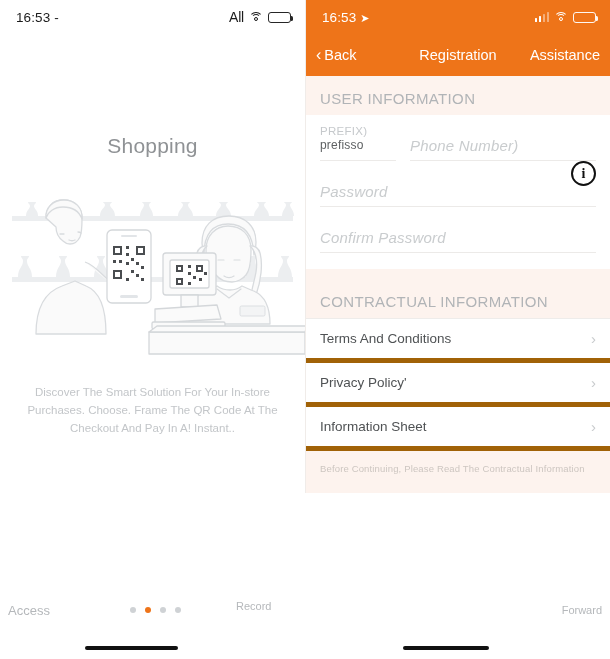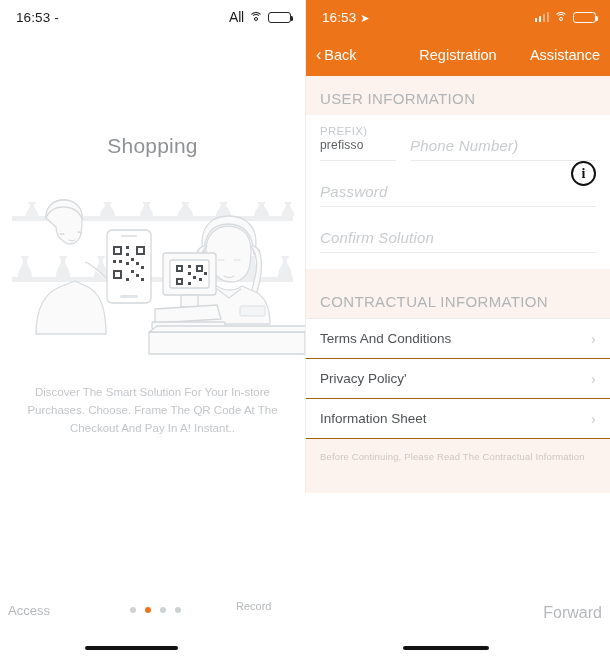--- a/index.html
+++ b/index.html
@@ -75,38 +75,38 @@
   .ph-small { font-size: 12px; color: #5e6163; letter-spacing: .2px; padding-bottom: 2px; }
   .ph { font-size: 15px; color: #c9ccce; letter-spacing: .2px; font-style: italic; }
   .fld-full { margin-top: 22px; }
   .info-icon { position: absolute; right: 0; bottom: 20px; width: 25px; height: 25px;
     border: 2px solid #111; border-radius: 50%; display: flex; align-items: center;
     justify-content: center; font-size: 14px; font-weight: bold; color: #111;
     font-family: "Liberation Serif", serif; }
   .spacer-cream { background: #fdf3ee; height: 18px; }
 
   .list-item { display: flex; align-items: center; justify-content: space-between;
-    padding: 11px 14px; background: #fff; border-bottom: 1px solid #a16207;
+    padding: 11px 14px; background: #fff; border-bottom: 5px solid #a16207;
     font-size: 13.5px; color: #4f5254; }
   .list-item:first-of-type { border-top: 1px solid #eeecea; }
   .chev { color: #c8cbcd; font-size: 15px; }
   .note { background: #fdf3ee; padding: 12px 14px 0; font-size: 9.5px;
     color: #cdc6c1; letter-spacing: .15px; }
   .note-fill { background: #fdf3ee; flex: 1; }
   .right-col { display: flex; flex-direction: column; height: 659px; }
 
   
   .bottombar { position: absolute; left: 0; bottom: 0; width: 610px; height: 64px;
     background: #fff; }
   .bb-left { position: absolute; left: 8px; top: 8px; font-size: 13px; color: #b5b8bb; }
   .bb-dots { position: absolute; left: 130px; top: 12px; display: flex; gap: 9px; }
   .bb-dots i { width: 6px; height: 6px; border-radius: 50%; background: #cfd2d5; display: block; }
   .bb-dots i.on { background: #ee7419; }
   .bb-center { position: absolute; left: 236px; top: 5px; font-size: 11px; color: #b5b8bb; }
-  .bb-right { position: absolute; right: 8px; top: 9px; font-size: 16px; color: #b5b8bb; }
+  .bb-right { position: absolute; right: 8px; top: 9px; font-size: 11px; color: #b5b8bb; }
   .home-ind { position: absolute; bottom: 9px; height: 4px; border-radius: 3px; background: #111; }
   .home-left { left: 85px; width: 93px; }
   .home-right { left: 403px; width: 86px; }
 </style>
 </head>
 <body>
 
 <div class="screens">
 
   <div class="pane pane-left">
@@ -284,21 +284,21 @@
             <div class="ph">Phone Number)</div>
           </div>
         </div>
 
         <div class="fld fld-full" style="position:relative">
           <div class="ph">Password</div>
           <div class="info-icon">i</div>
         </div>
 
         <div class="fld fld-full">
-          <div class="ph">Confirm Solution</div>
+          <div class="ph">Confirm Password</div>
         </div>
 
         <div style="height:16px"></div>
       </div>
 
       <div class="spacer-cream"></div>
       <div class="section-hdr" style="padding-top:6px">CONTRACTUAL INFORMATION</div>
 
       <div>
         <div class="list-item">

